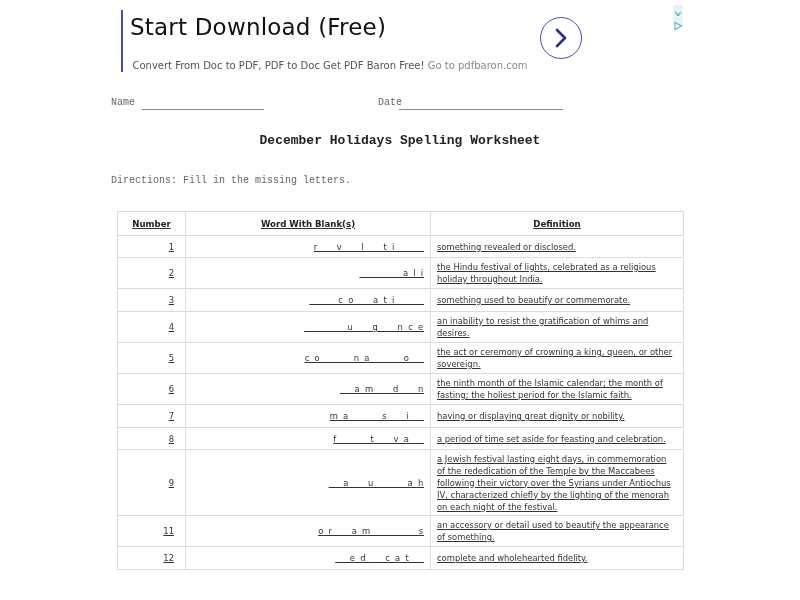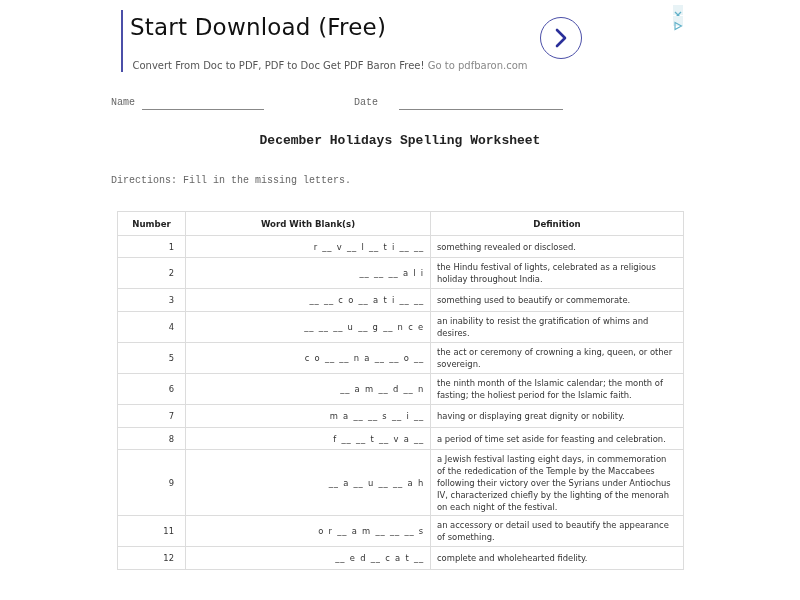--- a/index.html
+++ b/index.html
@@ -16,21 +16,21 @@
   .ad-play { position: absolute; left: 552px; top: 8px; width: 10px; height: 10px; background: #e8f3f6; }
 
   .mono { font-family: "Liberation Mono", "DejaVu Sans Mono", monospace; }
   .fld-label { position: absolute; top: 97px; font-size: 10px; color: #666; }
   .fld-line { position: absolute; top: 109px; height: 0; border-bottom: 1px solid #888; }
 
   .title { position: absolute; left: 0; width: 800px; top: 133px; text-align: center; font-size: 13px; font-weight: bold; color: #222; padding-left: 0; }
   .title span { position: relative; left: 0; text-align: center; }
   .directions { position: absolute; left: 111px; top: 175px; font-size: 10px; color: #666; }
 
-  table.ws { position: absolute; left: 117px; top: 211px; border-collapse: collapse; width: 567px; font-family: "DejaVu Sans", sans-serif; font-size: 8.4px; color: #333; }
+  table.ws { position: absolute; left: 117px; top: 211px; border-collapse: collapse; width: 567px; font-family: "DejaVu Sans", sans-serif; font-size: 8.4px; color: #333; text-decoration: underline; }
   table.ws th, table.ws td { border: 1px solid #dcdcdc; padding: 0 6px; }
   table.ws th { height: 23px; font-weight: bold; text-align: center; color: #222; font-size: 8.6px; }
   table.ws td.num { text-align: right; width: 50px; padding-right: 11px; }
   table.ws td.word { width: 232px; word-spacing: 1px; letter-spacing: 0.8px; text-align: right; }
   table.ws td.def { line-height: 12px; margin-top: 28px; }
 </style>
 </head>
 <body>
 
 <div class="ad">
@@ -53,21 +53,21 @@
   </div>
   <div class="ad-play">
     <svg width="10" height="10" viewBox="0 0 10 10">
       <polygon points="2,1.5 8.5,5 2,8.5" fill="none" stroke="#5fb0c8" stroke-width="1.1"></polygon>
     </svg>
   </div>
 </div>
 
 <span class="fld-label mono" style="left:111px;">Name</span>
 <div class="fld-line" style="left:142px; width:122px;"></div>
-<span class="fld-label mono" style="left:354px;">Date</span>
+<span class="fld-label mono" style="left:378px;">Date</span>
 <div class="fld-line" style="left:399px; width:164px;"></div>
 
 <div class="title mono"><span>December Holidays Spelling Worksheet</span></div>
 <div class="directions mono">Directions: Fill in the missing letters.</div>
 
 <table class="ws" id="ws">
   <thead>
     <tr>
       <th>Number</th>
       <th>Word With Blank(s)</th>

